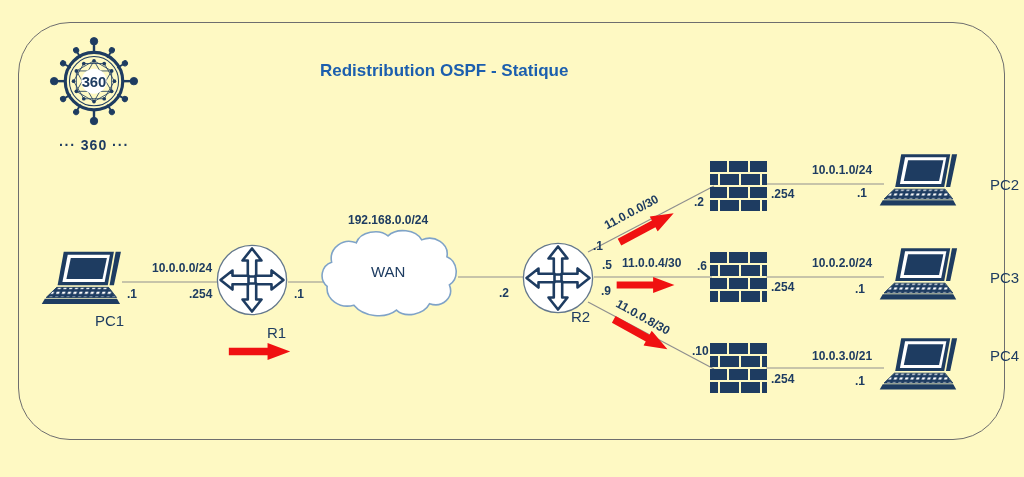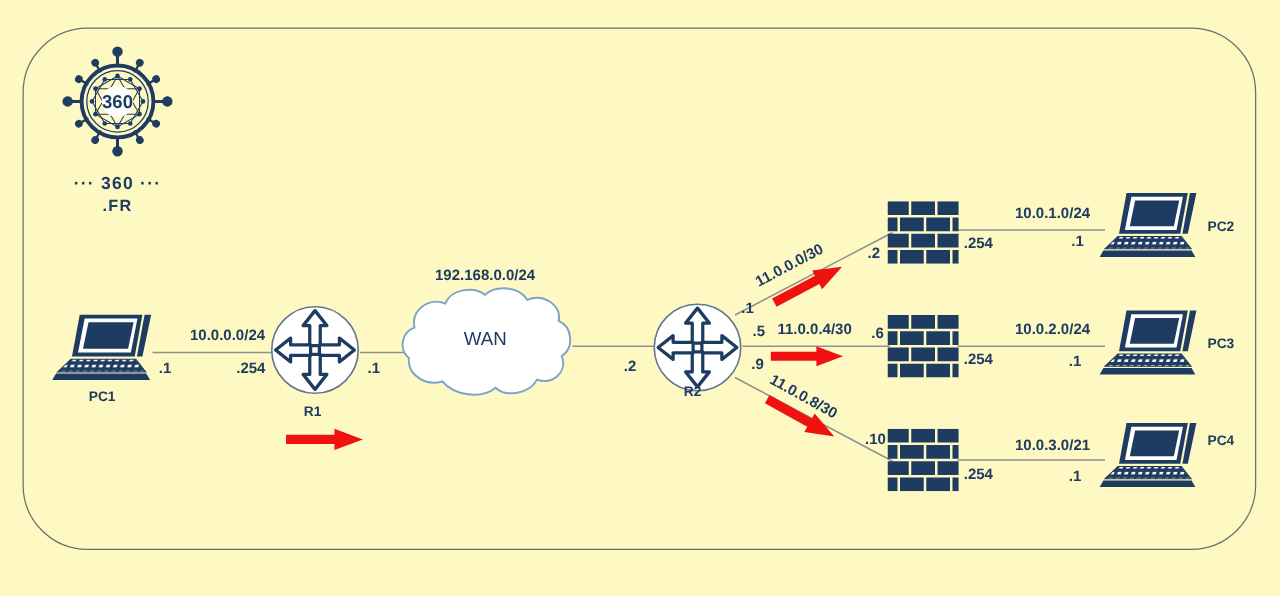--- a/index.html
+++ b/index.html
@@ -8,21 +8,21 @@
   }
   *{margin:0;padding:0;box-sizing:border-box;}
   body{background:#fff;font-family:"Liberation Sans","DejaVu Sans",sans-serif;}
   .canvas{position:relative;width:1024px;height:477px;background:#fef9c3;overflow:hidden;}
   .frame{position:absolute;left:18px;top:22px;width:987px;height:418px;
          border:1.4px solid var(--border);border-radius:52px;}
   .links{position:absolute;left:0;top:0;width:1024px;height:477px;}
   .links line{stroke:var(--line);stroke-width:1.2;}
   .abs{position:absolute;}
   .lbl{position:absolute;font-size:12px;font-weight:bold;color:var(--navy);white-space:nowrap;line-height:1.1;}
-  .node-lbl{position:absolute;font-size:11px;font-weight:bold;color:var(--navy);white-space:nowrap;}
+  .node-lbl{position:absolute;font-size:15px;font-weight:normal;color:var(--navy);white-space:nowrap;margin-left:24px;}
   .title{position:absolute;left:320px;top:61px;font-size:17px;font-weight:bold;color:var(--blue);white-space:nowrap;}
   .rot-up{transform:rotate(-28deg);transform-origin:center;}
   .rot-dn{transform:rotate(29deg);transform-origin:center;}
   .device{color:var(--navy);}
   .arrow polygon{fill:var(--red);}
   .fw rect{fill:var(--navy);}
   .wan-lbl{position:absolute;left:371px;top:263px;font-size:15px;font-weight:normal;color:var(--navy);}
   
   .logo{position:absolute;left:26px;top:34px;width:136px;text-align:center;color:var(--navy);}
   .logo-name{font-size:16px;font-weight:bold;letter-spacing:2.5px;margin-top:1px;}
@@ -131,24 +131,24 @@
           <circle cx="44" cy="69" r="2"></circle>
           <circle cx="36" cy="61" r="2"></circle>
         <circle cx="33" cy="50" r="2"></circle>
           <circle cx="36" cy="39" r="2"></circle>
           <circle cx="44" cy="31" r="2"></circle>
       </g>
       <circle cx="55" cy="50" r="13.5" fill="#ffffff"></circle>
       <text x="55" y="56" text-anchor="middle" font-size="16" font-weight="bold" fill="currentColor">360</text>
     </svg>
     <div class="logo-sub">··· 360 ···</div>
-    <div class="logo-fr">.FR</div>
   </div>
 
   
+  <div class="title">Redistribution OSPF - Statique</div>
 
   
   <svg class="abs device" style="left:40px;top:250px" width="88" height="58" viewBox="0 0 100 62">
     <polygon points="86,0 92,0 84,38 79,38" fill="currentColor"></polygon>
     <polygon points="27,0 84,0 77,38 20,38" fill="currentColor"></polygon>
     <polygon points="31.5,3.5 79.5,3.5 73.5,34.5 25.5,34.5" fill="#ffffff"></polygon>
     <polygon points="35,7 76,7 71,31 30,31" fill="currentColor"></polygon>
     <polygon points="19,40.5 78,40.5 87,52 7,52" fill="url(#keys)" stroke="currentColor" stroke-width="1"></polygon>
     <polygon points="5.5,53.5 87.5,53.5 91,59.5 2,59.5" fill="currentColor"></polygon>
   </svg>

